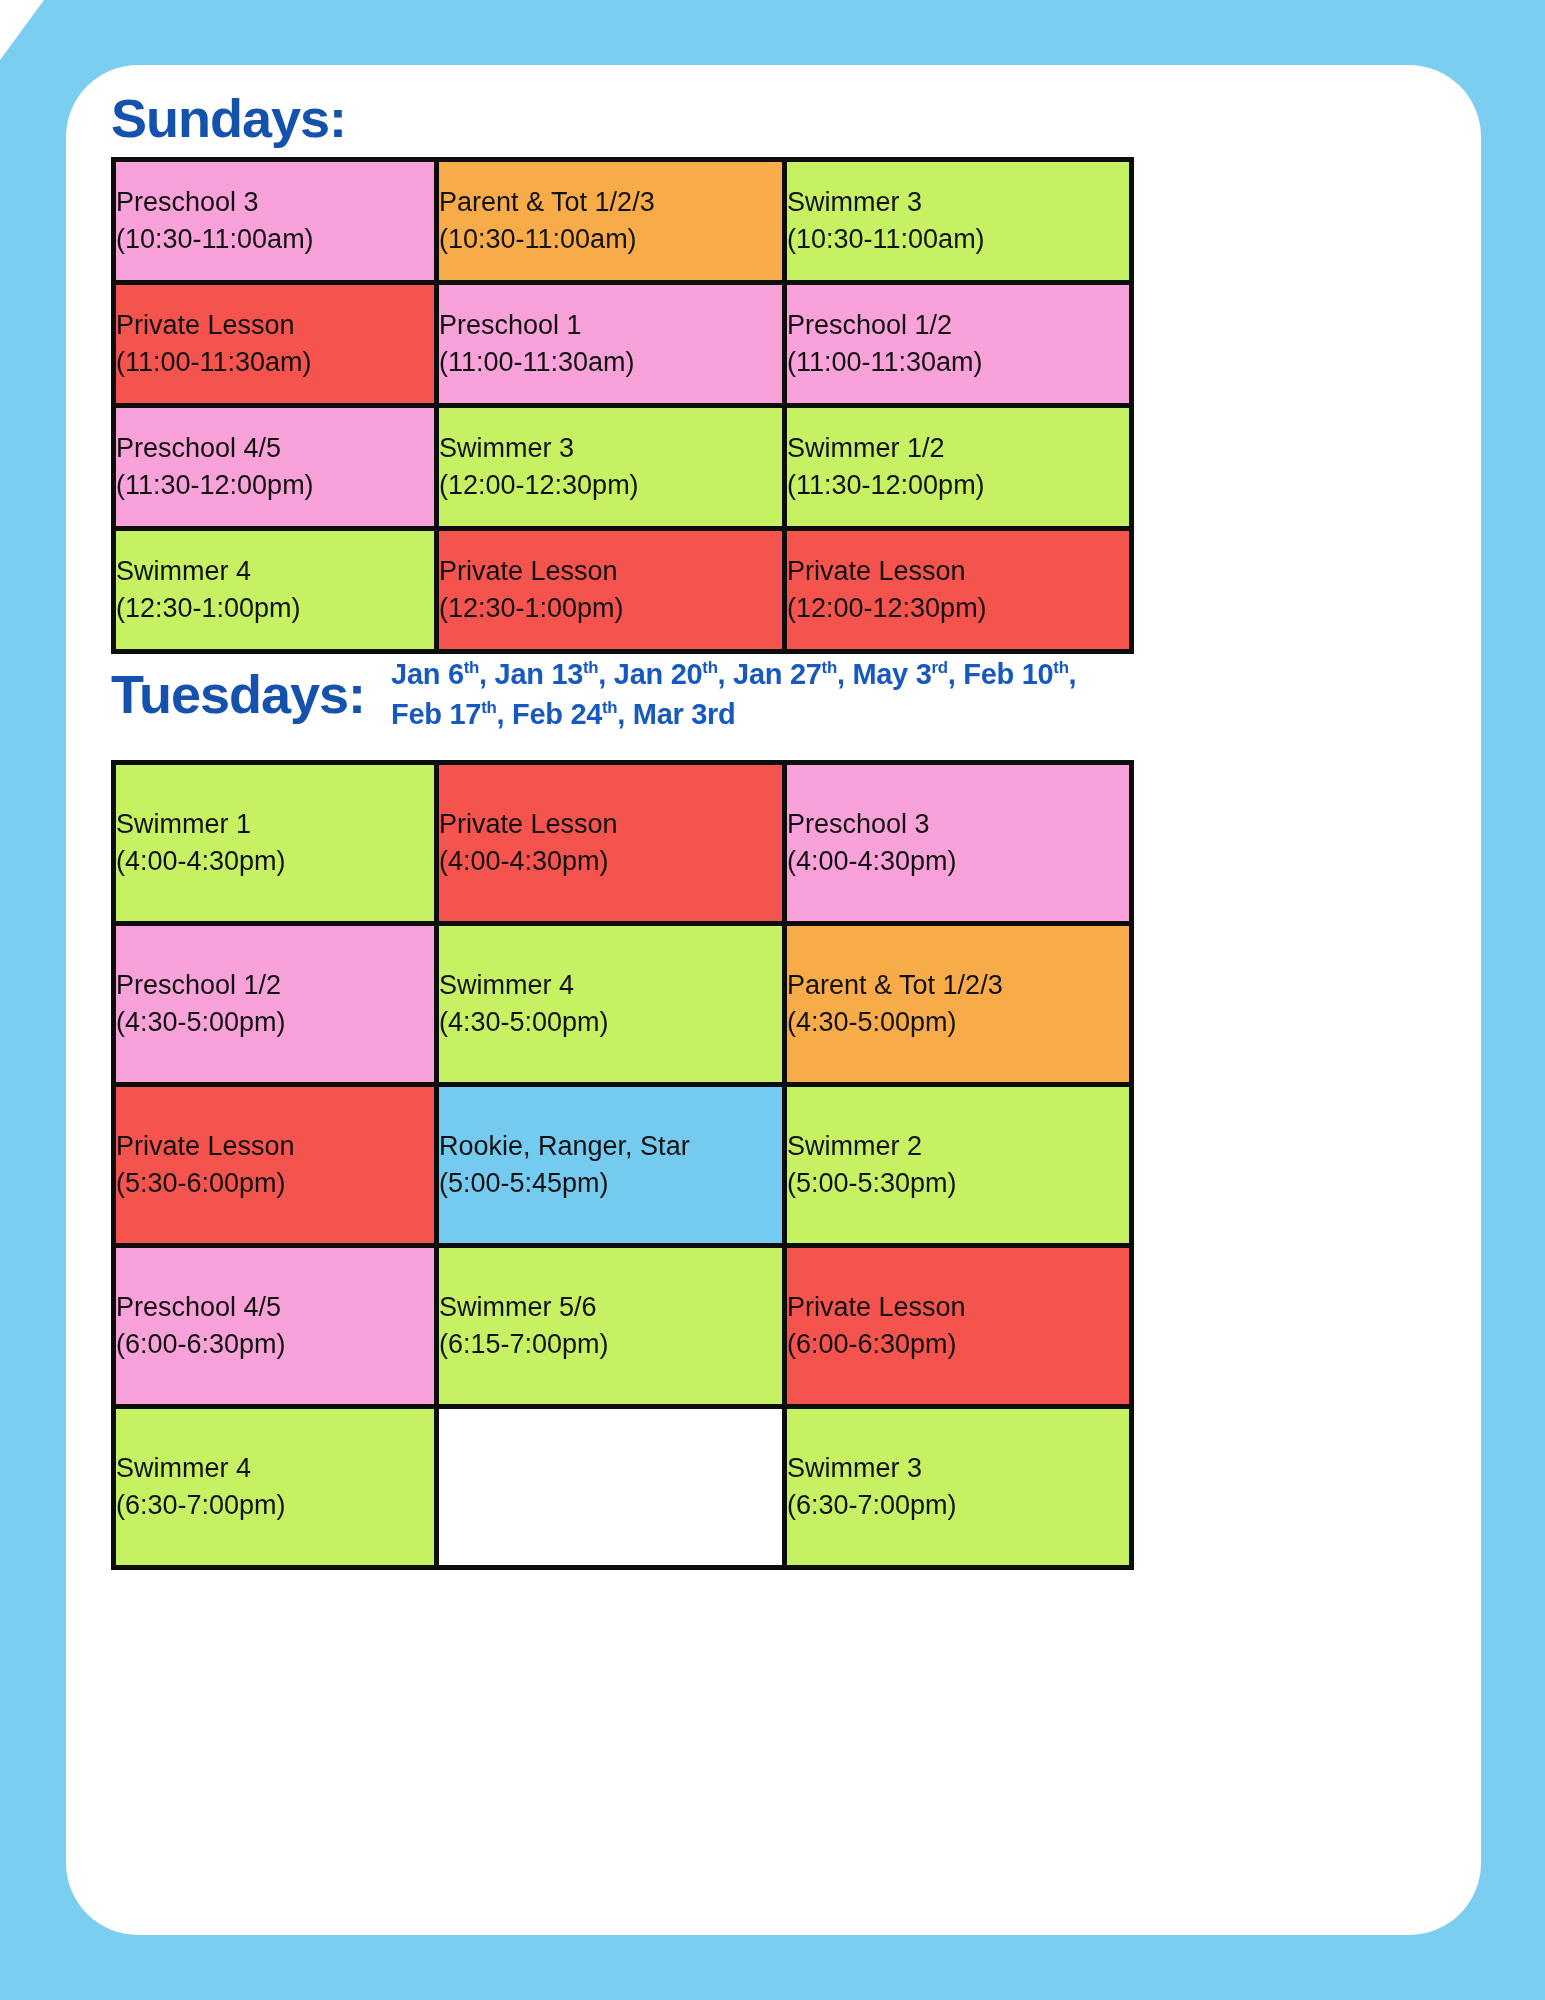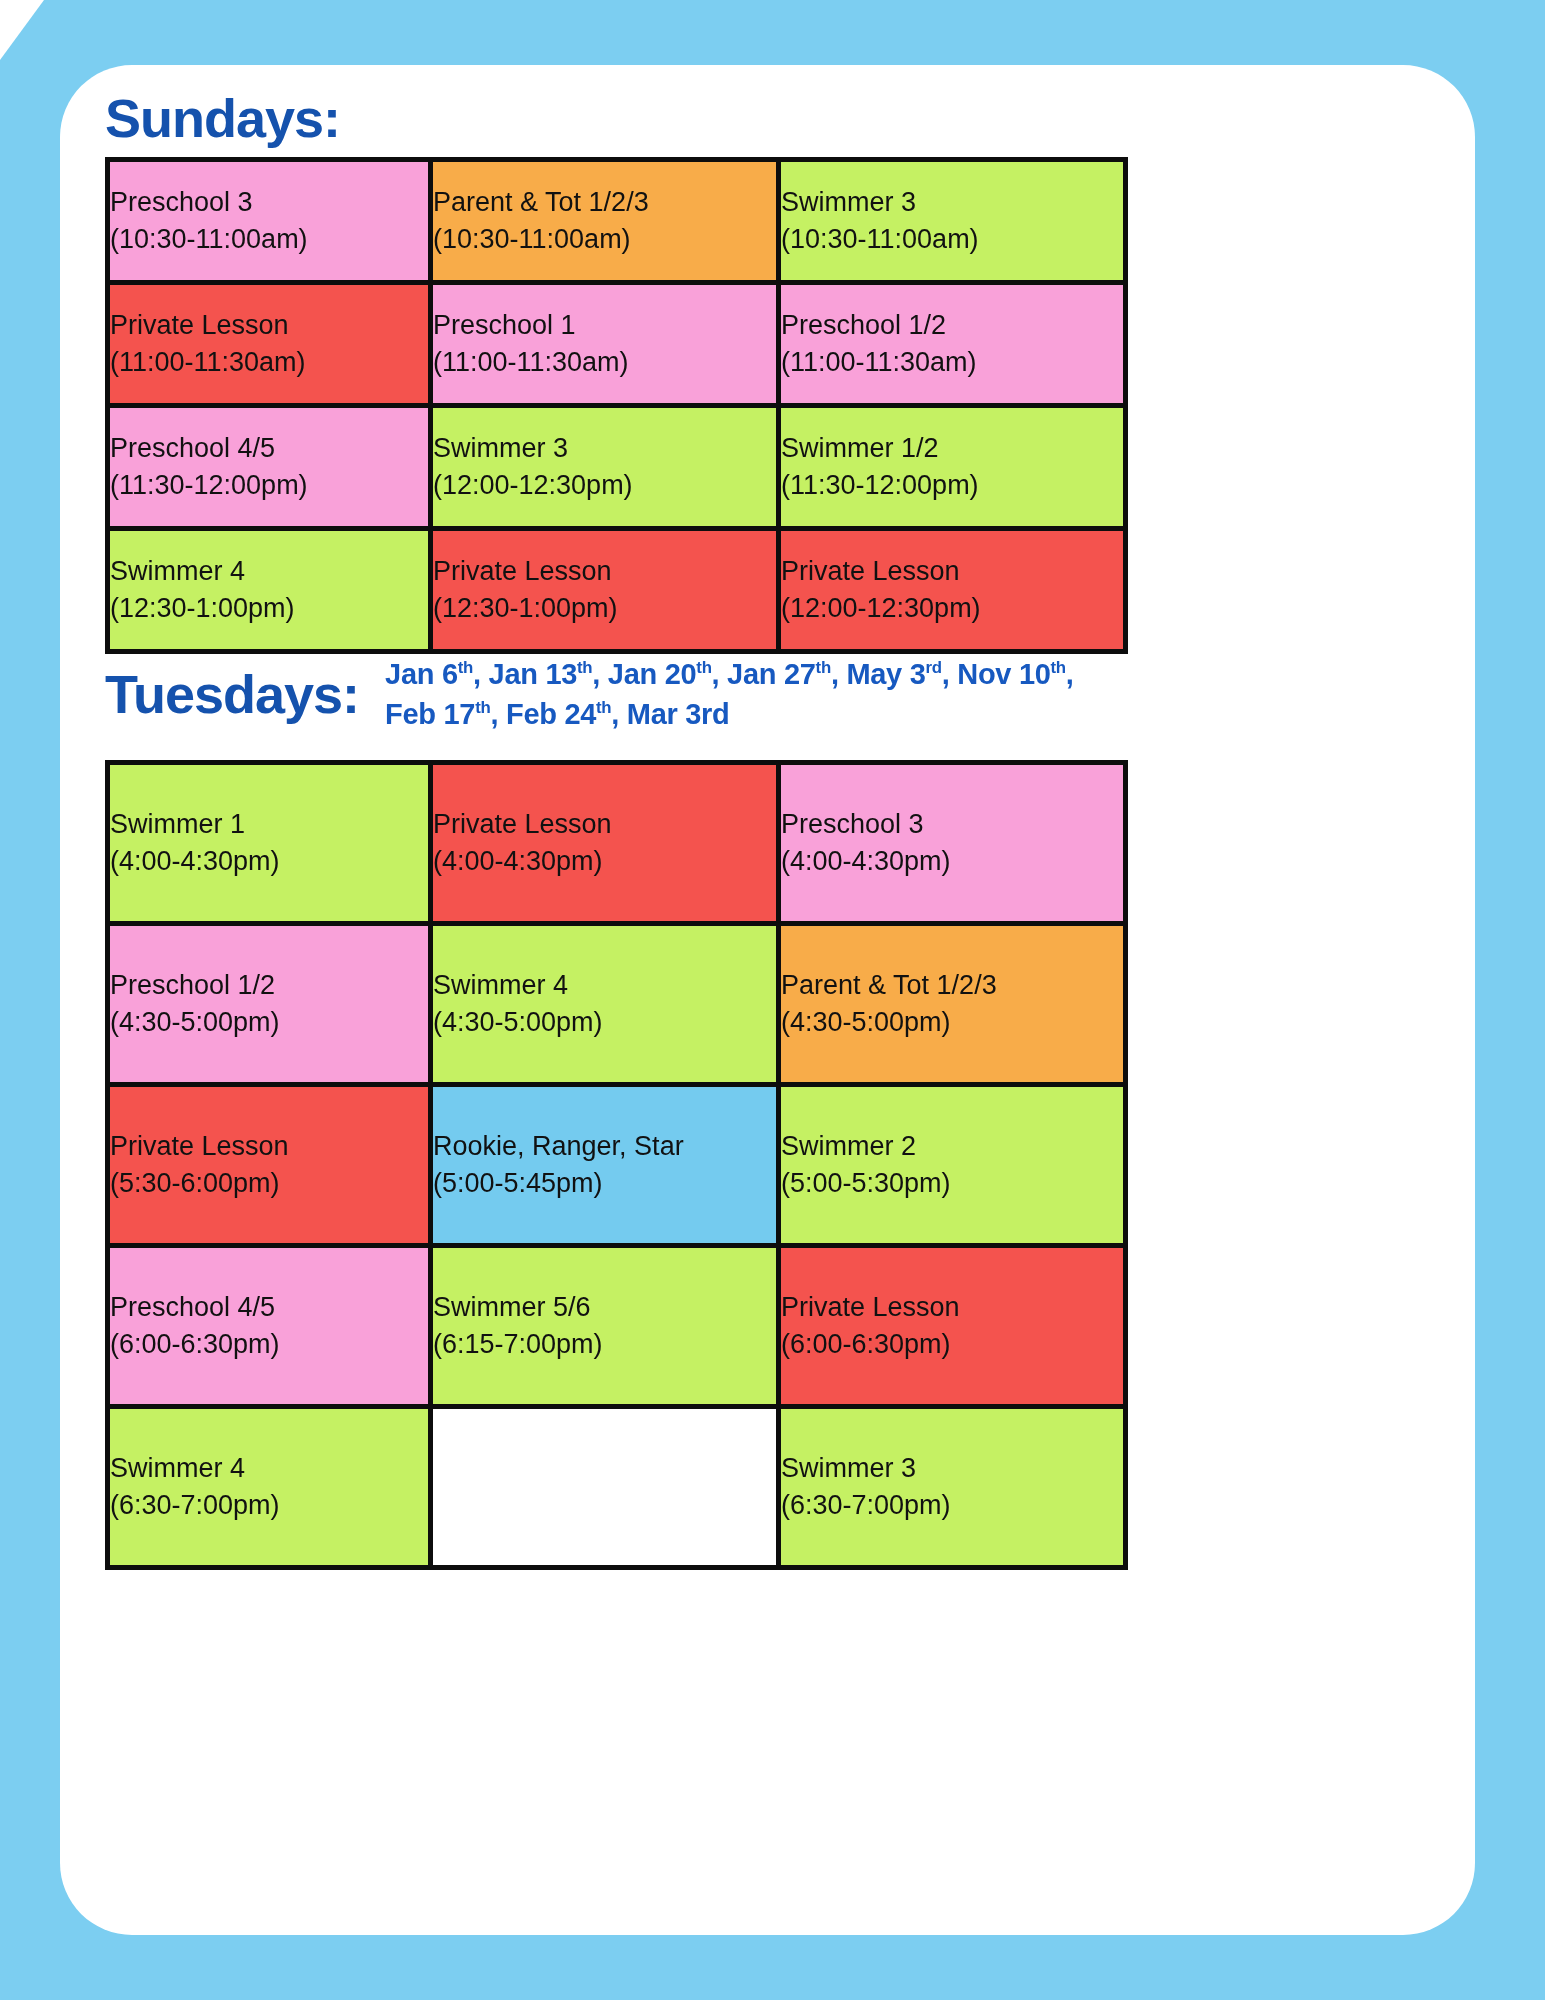--- a/index.html
+++ b/index.html
@@ -15,21 +15,21 @@
   .corner-notch {
     position: absolute;
     top: 0; left: 0;
     width: 44px; height: 60px;
     background: #FFFFFF;
     clip-path: polygon(0 0, 100% 0, 0 100%);
   }
 
   .card {
     position: absolute;
-    left: 60px; top: 65px;
+    left: 66px; top: 65px;
     width: 1415px; height: 1870px;
     background: #FFFFFF;
     border-radius: 72px;
     box-sizing: border-box;
     padding: 22px 45px;
   }
 
   .section-header {
     display: flex;
     align-items: center;
@@ -156,21 +156,21 @@
           </td>
         </tr>
       </tbody>
     </table>
   </section>
 
   <section class="section-tuesdays">
     <div class="section-header">
       <div class="day-label">Tuesdays:</div>
       <div class="dates">
-        <div class="dates-line"><span>Jan 6</span><sup>th</sup><span>, Jan 13</span><sup>th</sup><span>, Jan 20</span><sup>th</sup><span>, Jan 27</span><sup>th</sup><span>, May 3</span><sup>rd</sup><span>, Nov 10</span><sup>th</sup><span>,</span></div>
+        <div class="dates-line"><span>Jan 6</span><sup>th</sup><span>, Jan 13</span><sup>th</sup><span>, Jan 20</span><sup>th</sup><span>, Jan 27</span><sup>th</sup><span>, May 3</span><sup>rd</sup><span>, Feb 10</span><sup>th</sup><span>,</span></div>
         <div class="dates-line"><span>Feb 17</span><sup>th</sup><span>, Feb 24</span><sup>th</sup><span>, Mar 3rd</span></div>
       </div>
     </div>
 
     <table class="schedule tuesdays">
       <colgroup>
           <col style="width:323px">
           <col style="width:348px">
           <col style="width:347px">
         </colgroup>

